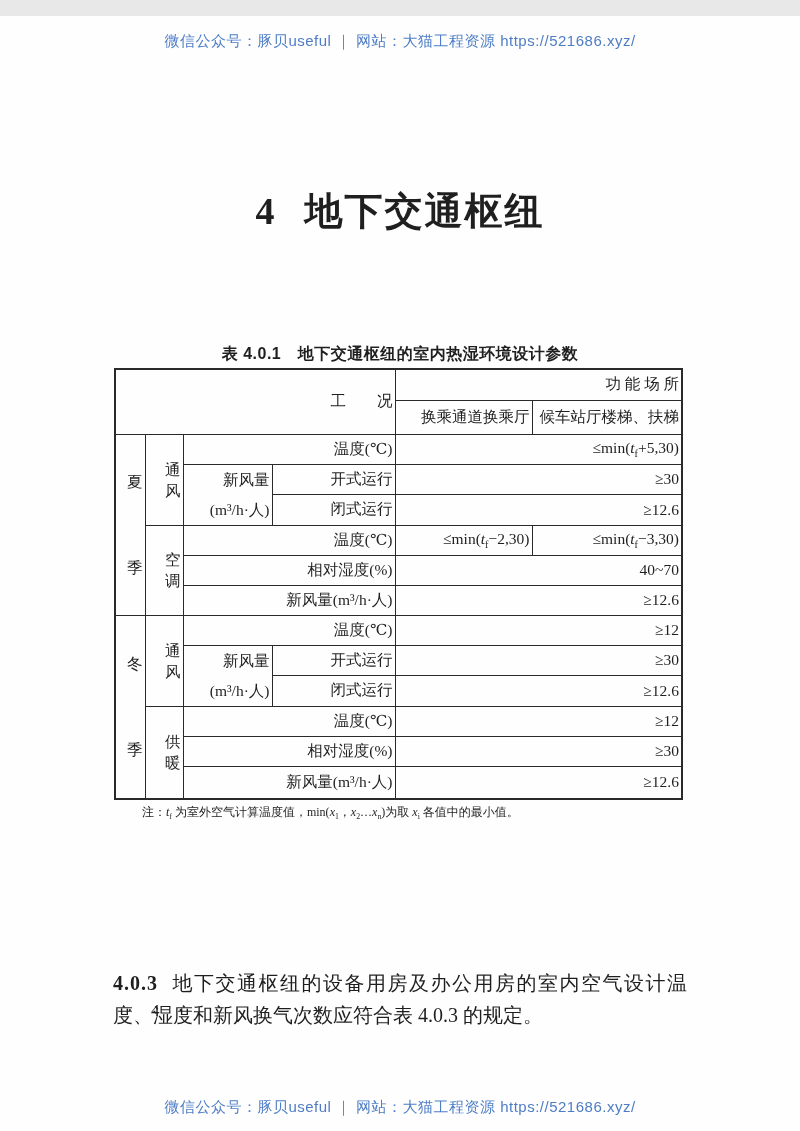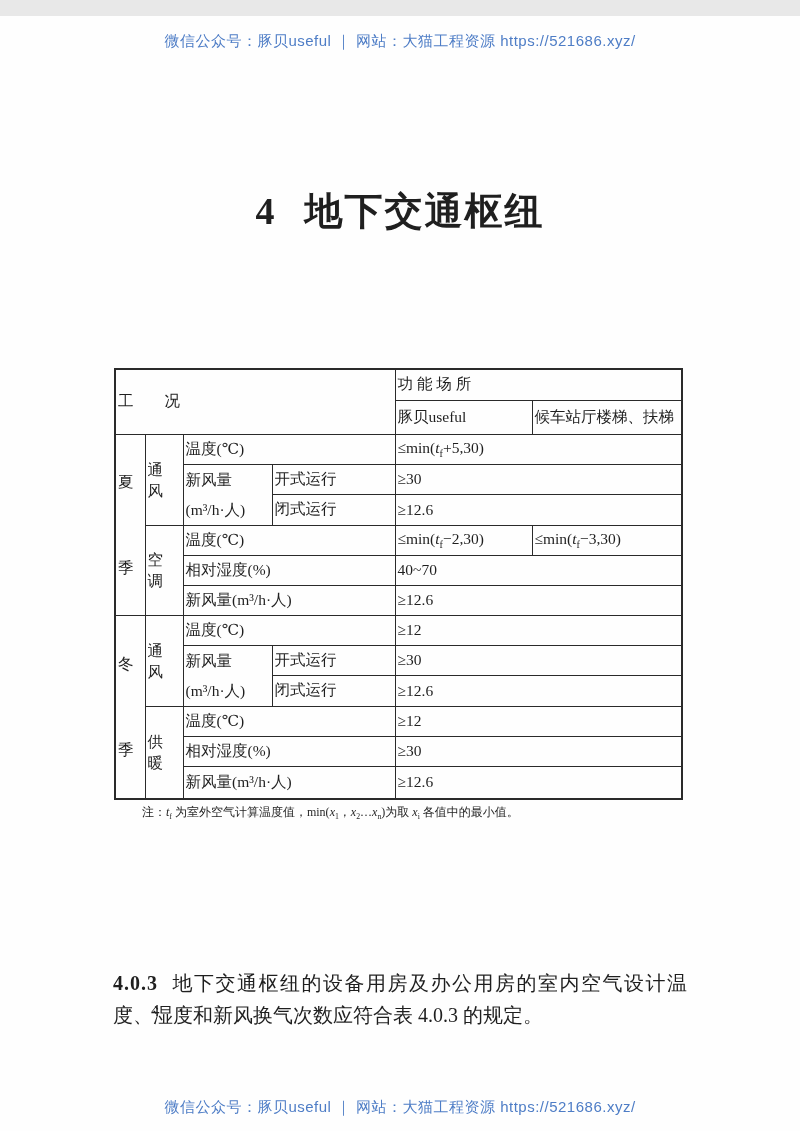--- a/index.html
+++ b/index.html
@@ -34,21 +34,21 @@
     position:absolute; top:328px; left:0; right:0; text-align:center;
     font-family:"Liberation Sans","DejaVu Sans",sans-serif;
     font-weight:bold; font-size:16px; letter-spacing:0.5px;
   }
   table.params {
     position:absolute; left:114px; top:352px; width:567px;
     border-collapse:collapse; table-layout:fixed;
     border:2px solid #2a2a2a;
   }
   table.params td {
-    border:1px solid #2a2a2a; text-align:left; vertical-align:middle;
+    border:1px solid #2a2a2a; text-align:right; vertical-align:middle;
     font-size:15.5px; padding:0 2px; overflow:hidden;
   }
   tr.h1 { height:31px; } tr.h2 { height:34px; }
   tr.r  { height:30px; } tr.rlast { height:33px; }
   td.season { white-space:pre-line; line-height:86px; font-size:16px; }
   td.system { white-space:pre-line; line-height:21px; font-size:15.5px; }
   td.two-line { white-space:pre-line; line-height:30px; }
   sub { font-size:0.65em; }
   .formula i { font-family:"Liberation Serif","DejaVu Serif",serif; }
   .note {
@@ -65,37 +65,38 @@
 
 <div class="page">
 
   <div class="watermark wm-top" style="color: rgb(78, 125, 198);">微信公众号：豚贝useful ｜ 网站：大猫工程资源 https://521686.xyz/</div>
 
   <div class="chapter">
     <span class="chap-num">4</span><span>地下交通枢纽</span>
   </div>
 
 
+  <div class="caption">表 4.0.1　地下交通枢纽的室内热湿环境设计参数</div>
 
   <table class="params">
     <colgroup>
       <col style="width:30px">
         <col style="width:38px">
         <col style="width:89px">
       <col style="width:123px">
         <col style="width:137px">
         <col style="width:150px">
     </colgroup>
     <tbody>
         <tr class="h1">
       <td colspan="4" rowspan="2">工　　况</td>
       <td colspan="2">功 能 场 所</td>
     </tr>
     <tr class="h2">
-      <td>豚贝useful</td>
+      <td>换乘通道换乘厅</td>
       <td>候车站厅楼梯、扶梯</td>
     </tr>
     <tr class="r">
       <td class="season" rowspan="6">夏
 季</td>
       <td class="system" rowspan="3">通
 风</td>
       <td colspan="2">温度(℃)</td>
       <td colspan="2" class="formula">≤min(<i>t</i><sub>f</sub>+5,30)</td>
     </tr>

